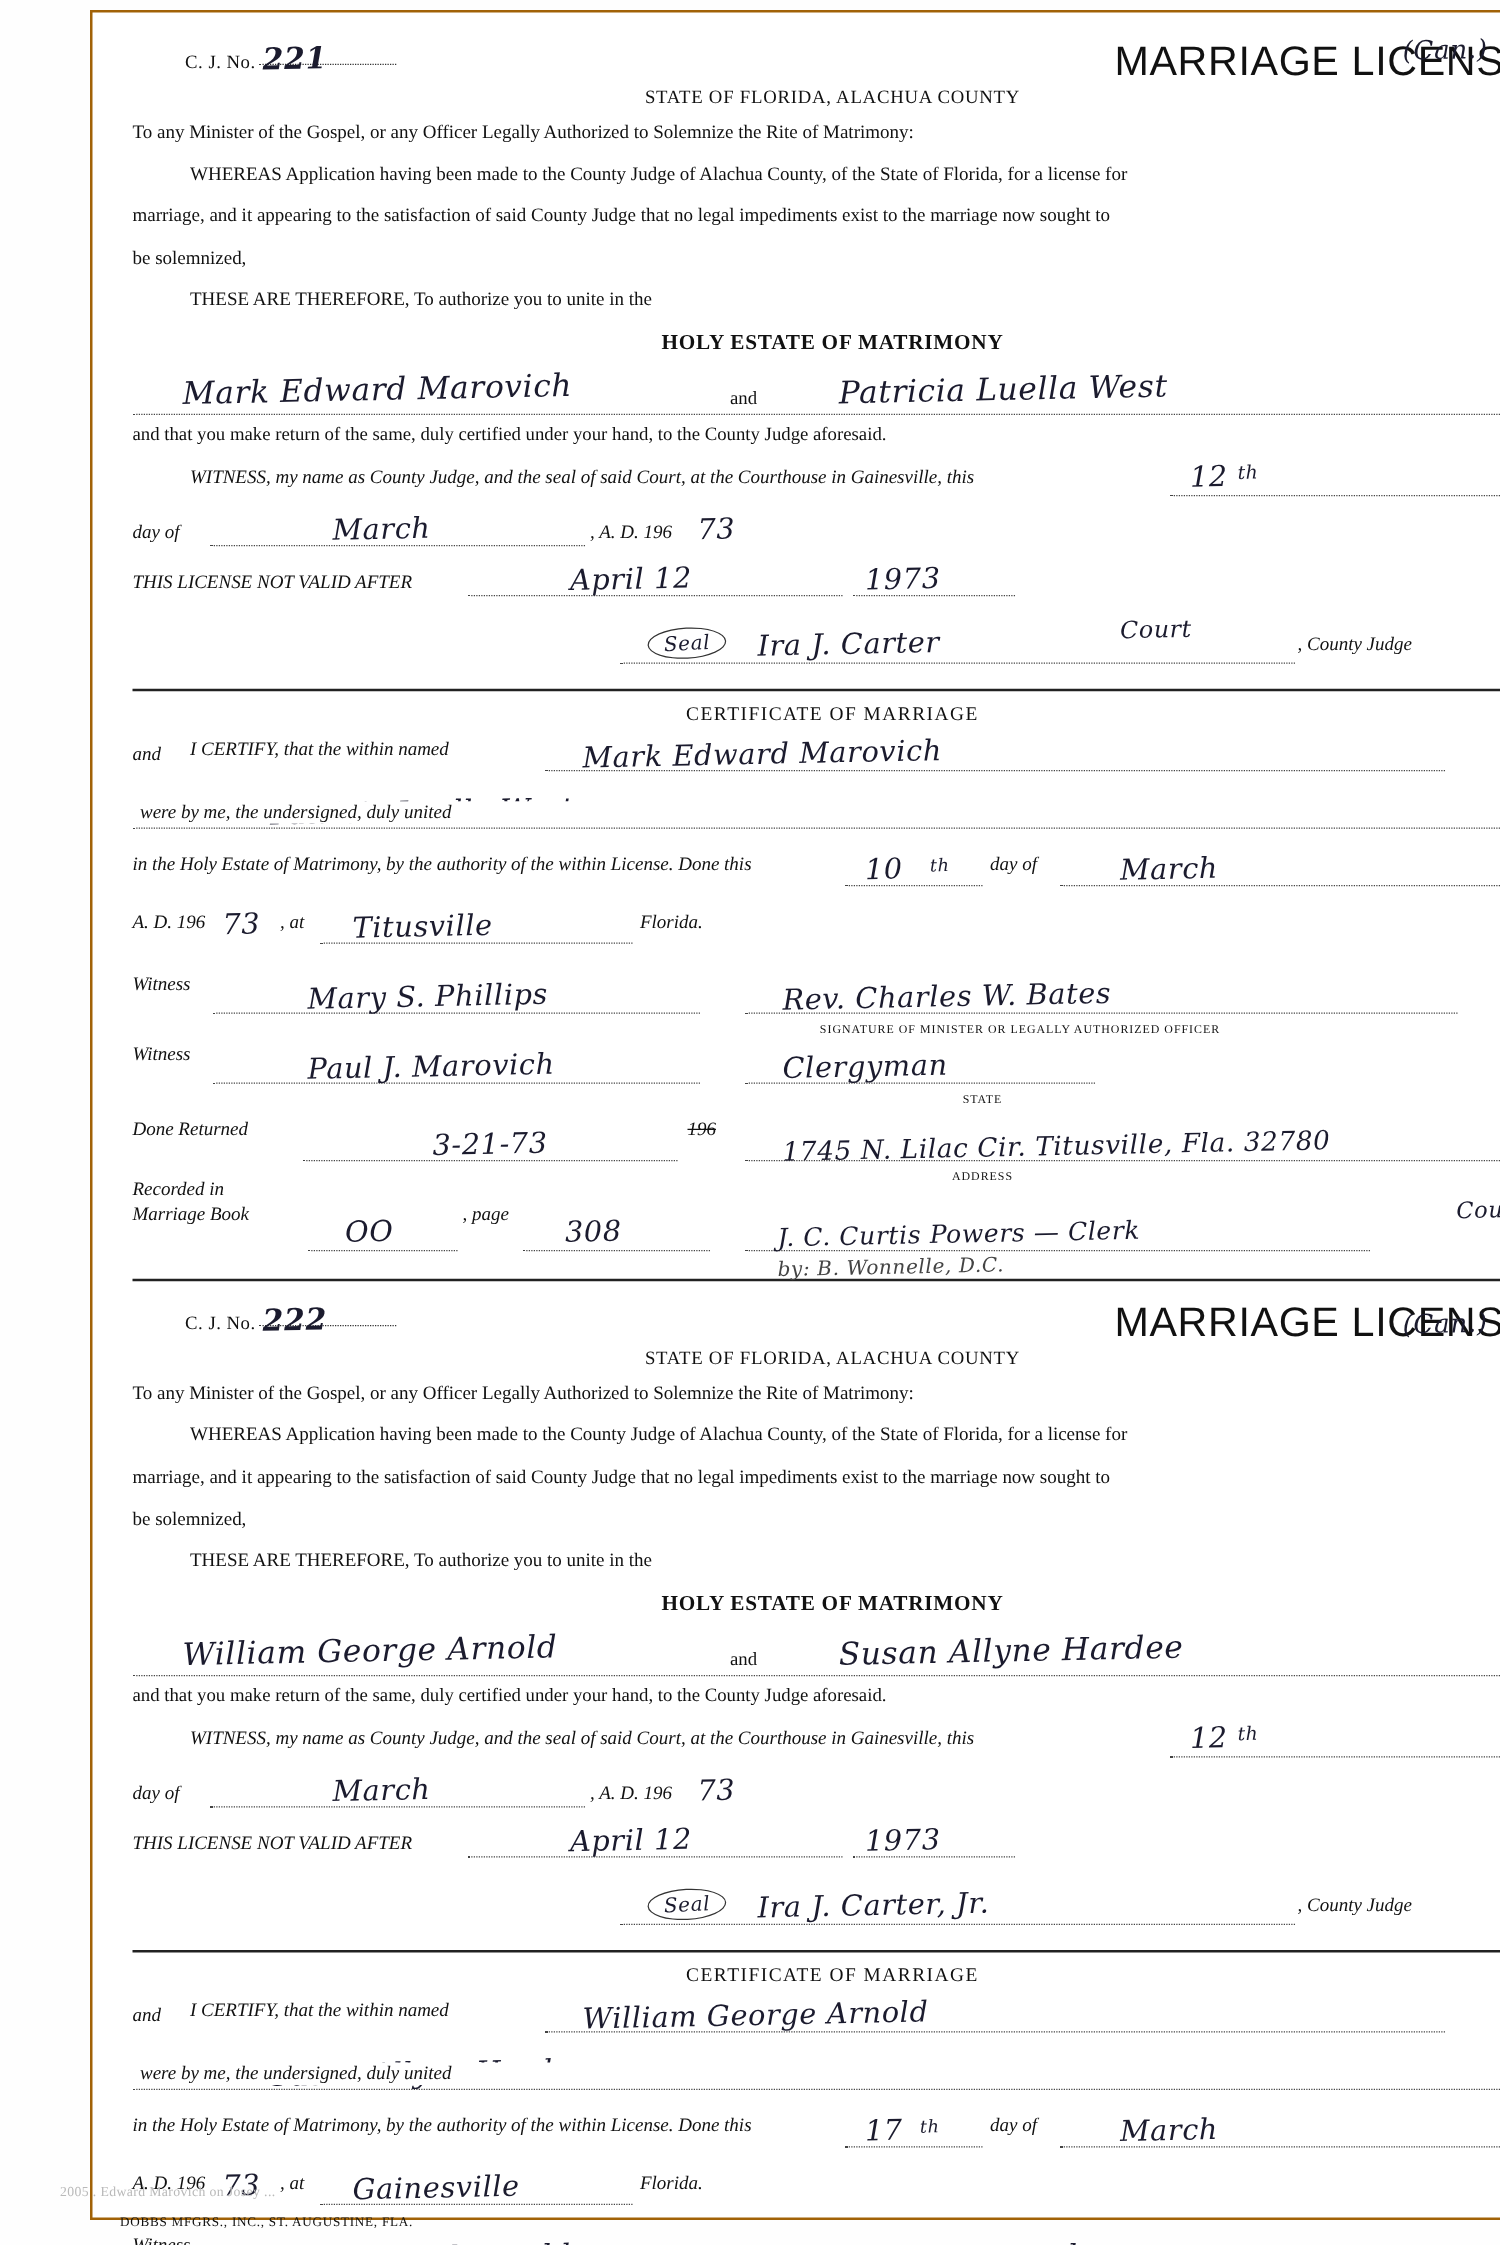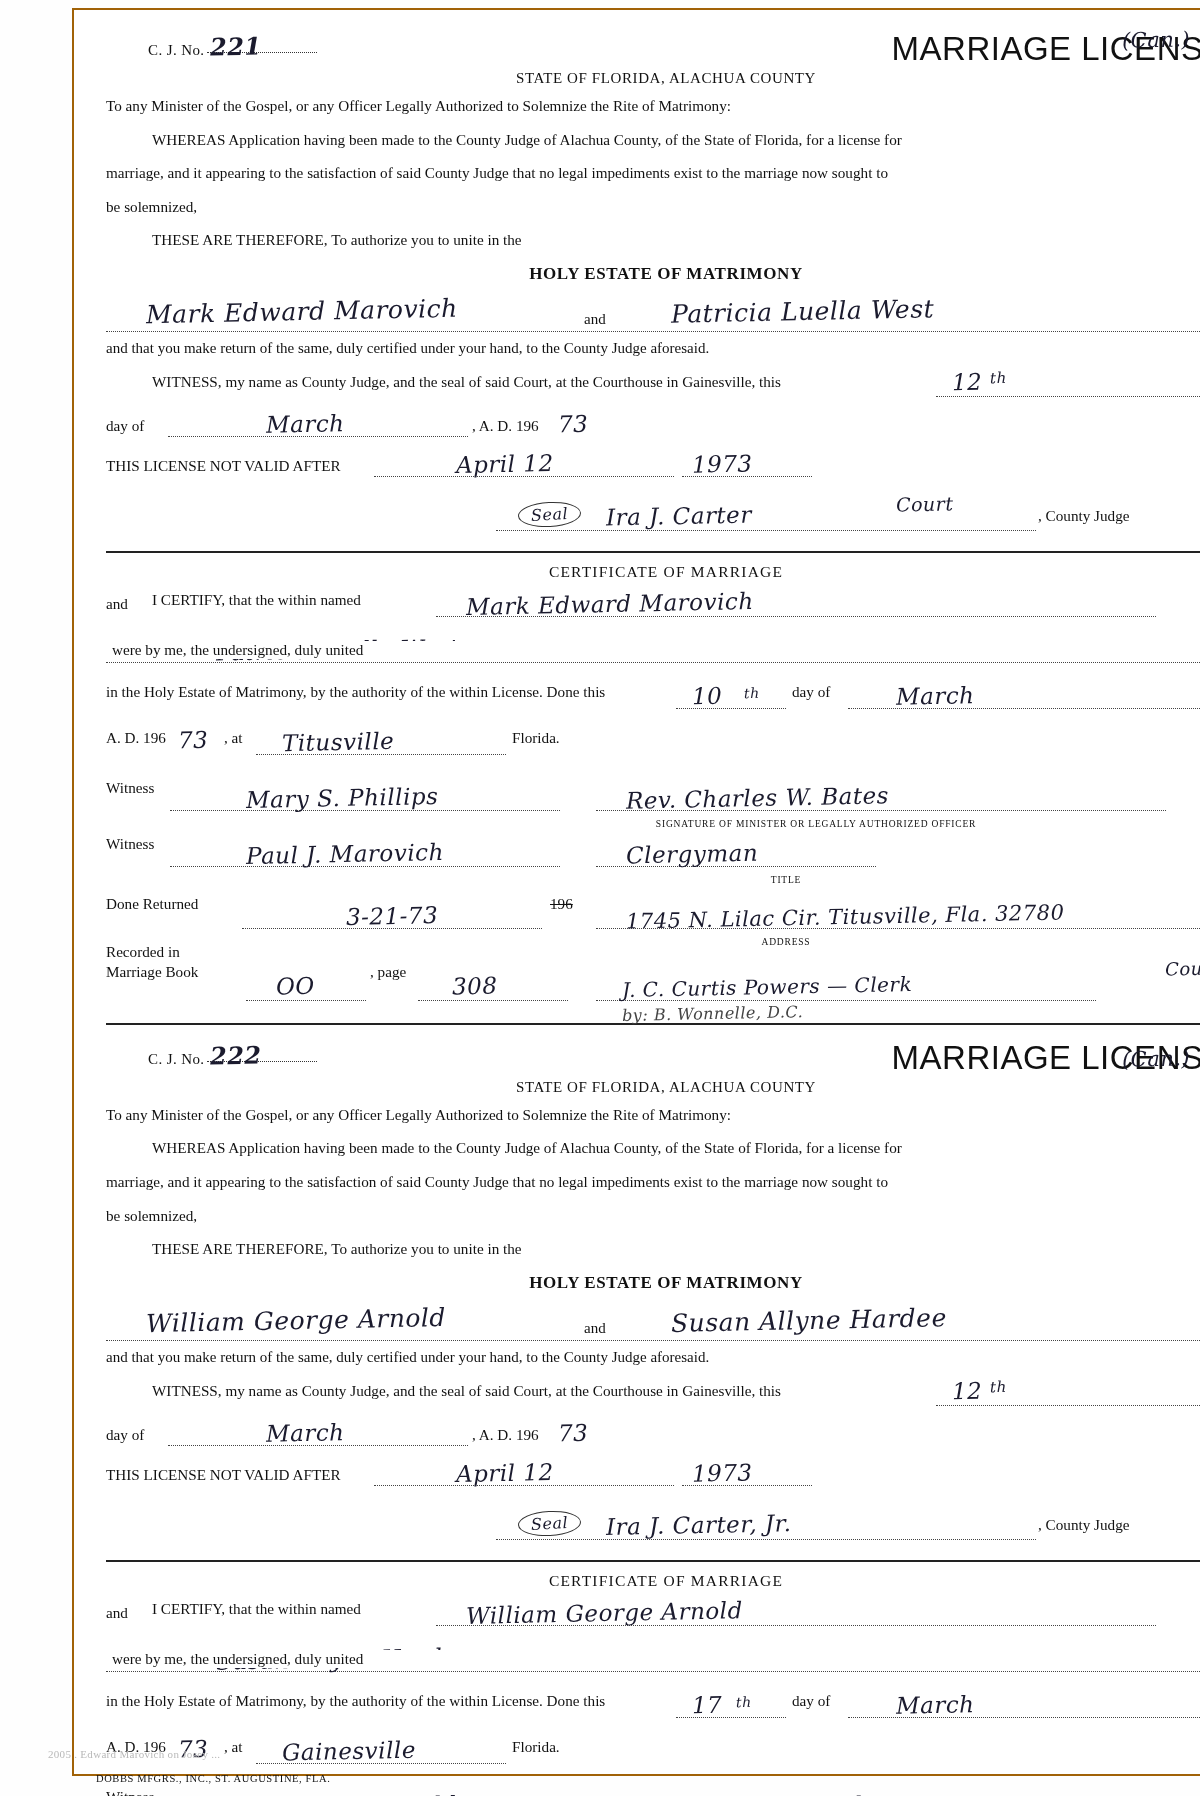--- a/index.html
+++ b/index.html
@@ -88,21 +88,21 @@
   .nameline .andw{
     position:absolute;left:470px;bottom:10px;background:#fff;padding:0 8px;
     font-size:15px;
   }
   .nm1{position:absolute;left:40px;bottom:12px;font-size:25px;}
   .nm2{position:absolute;left:565px;bottom:12px;font-size:25px;}
 
   .sub{font-size:15px;margin-top:2px;}
 
   .row{position:relative;font-size:15.2px;height:30px;margin-top:10px;}
-  .row .lbl{position:absolute;left:0;top:4px;}
+  .row .lbl{position:absolute;left:0;top:4px;font-style:italic;}
   .row .dl{position:absolute;bottom:6px;border-bottom:1px dotted #444;}
   .hw{position:absolute;font-size:23px;}
 
   hr.sep{border:none;border-top:2px solid #222;margin:14px 0 0 0;}
 
   .cert-title{
     text-align:center;font-size:15.5px;letter-spacing:1.2px;margin-top:10px;
   }
   .sig-label{
     position:absolute;text-align:center;font-size:9.5px;letter-spacing:.8px;
@@ -231,21 +231,21 @@
           <span class="hw hand" style="left:520px;bottom:6px;">Rev. Charles W. Bates</span>
           <span class="sig-label" style="left:510px;bottom:-12px;width:400px;">SIGNATURE OF MINISTER OR LEGALLY AUTHORIZED OFFICER</span>
         </div>
 
         <div class="row" style="height:42px;margin-top:14px;">
           <span class="lbl">Witness</span>
           <span class="dl" style="left:64px;width:390px;"></span>
           <span class="hw hand" style="left:140px;bottom:6px;">Paul J. Marovich</span>
           <span class="dl" style="left:490px;width:280px;"></span>
           <span class="hw hand" style="left:520px;bottom:6px;">Clergyman</span>
-          <span class="sig-label" style="left:620px;bottom:-12px;width:120px;">TITLE</span>
+          <span class="sig-label" style="left:620px;bottom:-12px;width:120px;">STATE</span>
         </div>
 
         <div class="row" style="height:44px;margin-top:18px;">
           <span class="lbl">Done Returned</span>
           <span class="dl" style="left:136px;width:300px;"></span>
           <span class="hw hand" style="left:240px;bottom:6px;">3-21-73</span>
           <span class="lbl" style="left:444px;text-decoration:line-through;">196</span>
           <span class="dl" style="left:490px;right:0;"></span>
           <span class="hw hand" style="left:520px;bottom:6px;font-size:21px;">1745 N. Lilac Cir. Titusville, Fla. 32780</span>
           <span class="sig-label" style="left:620px;bottom:-12px;width:120px;">ADDRESS</span>

